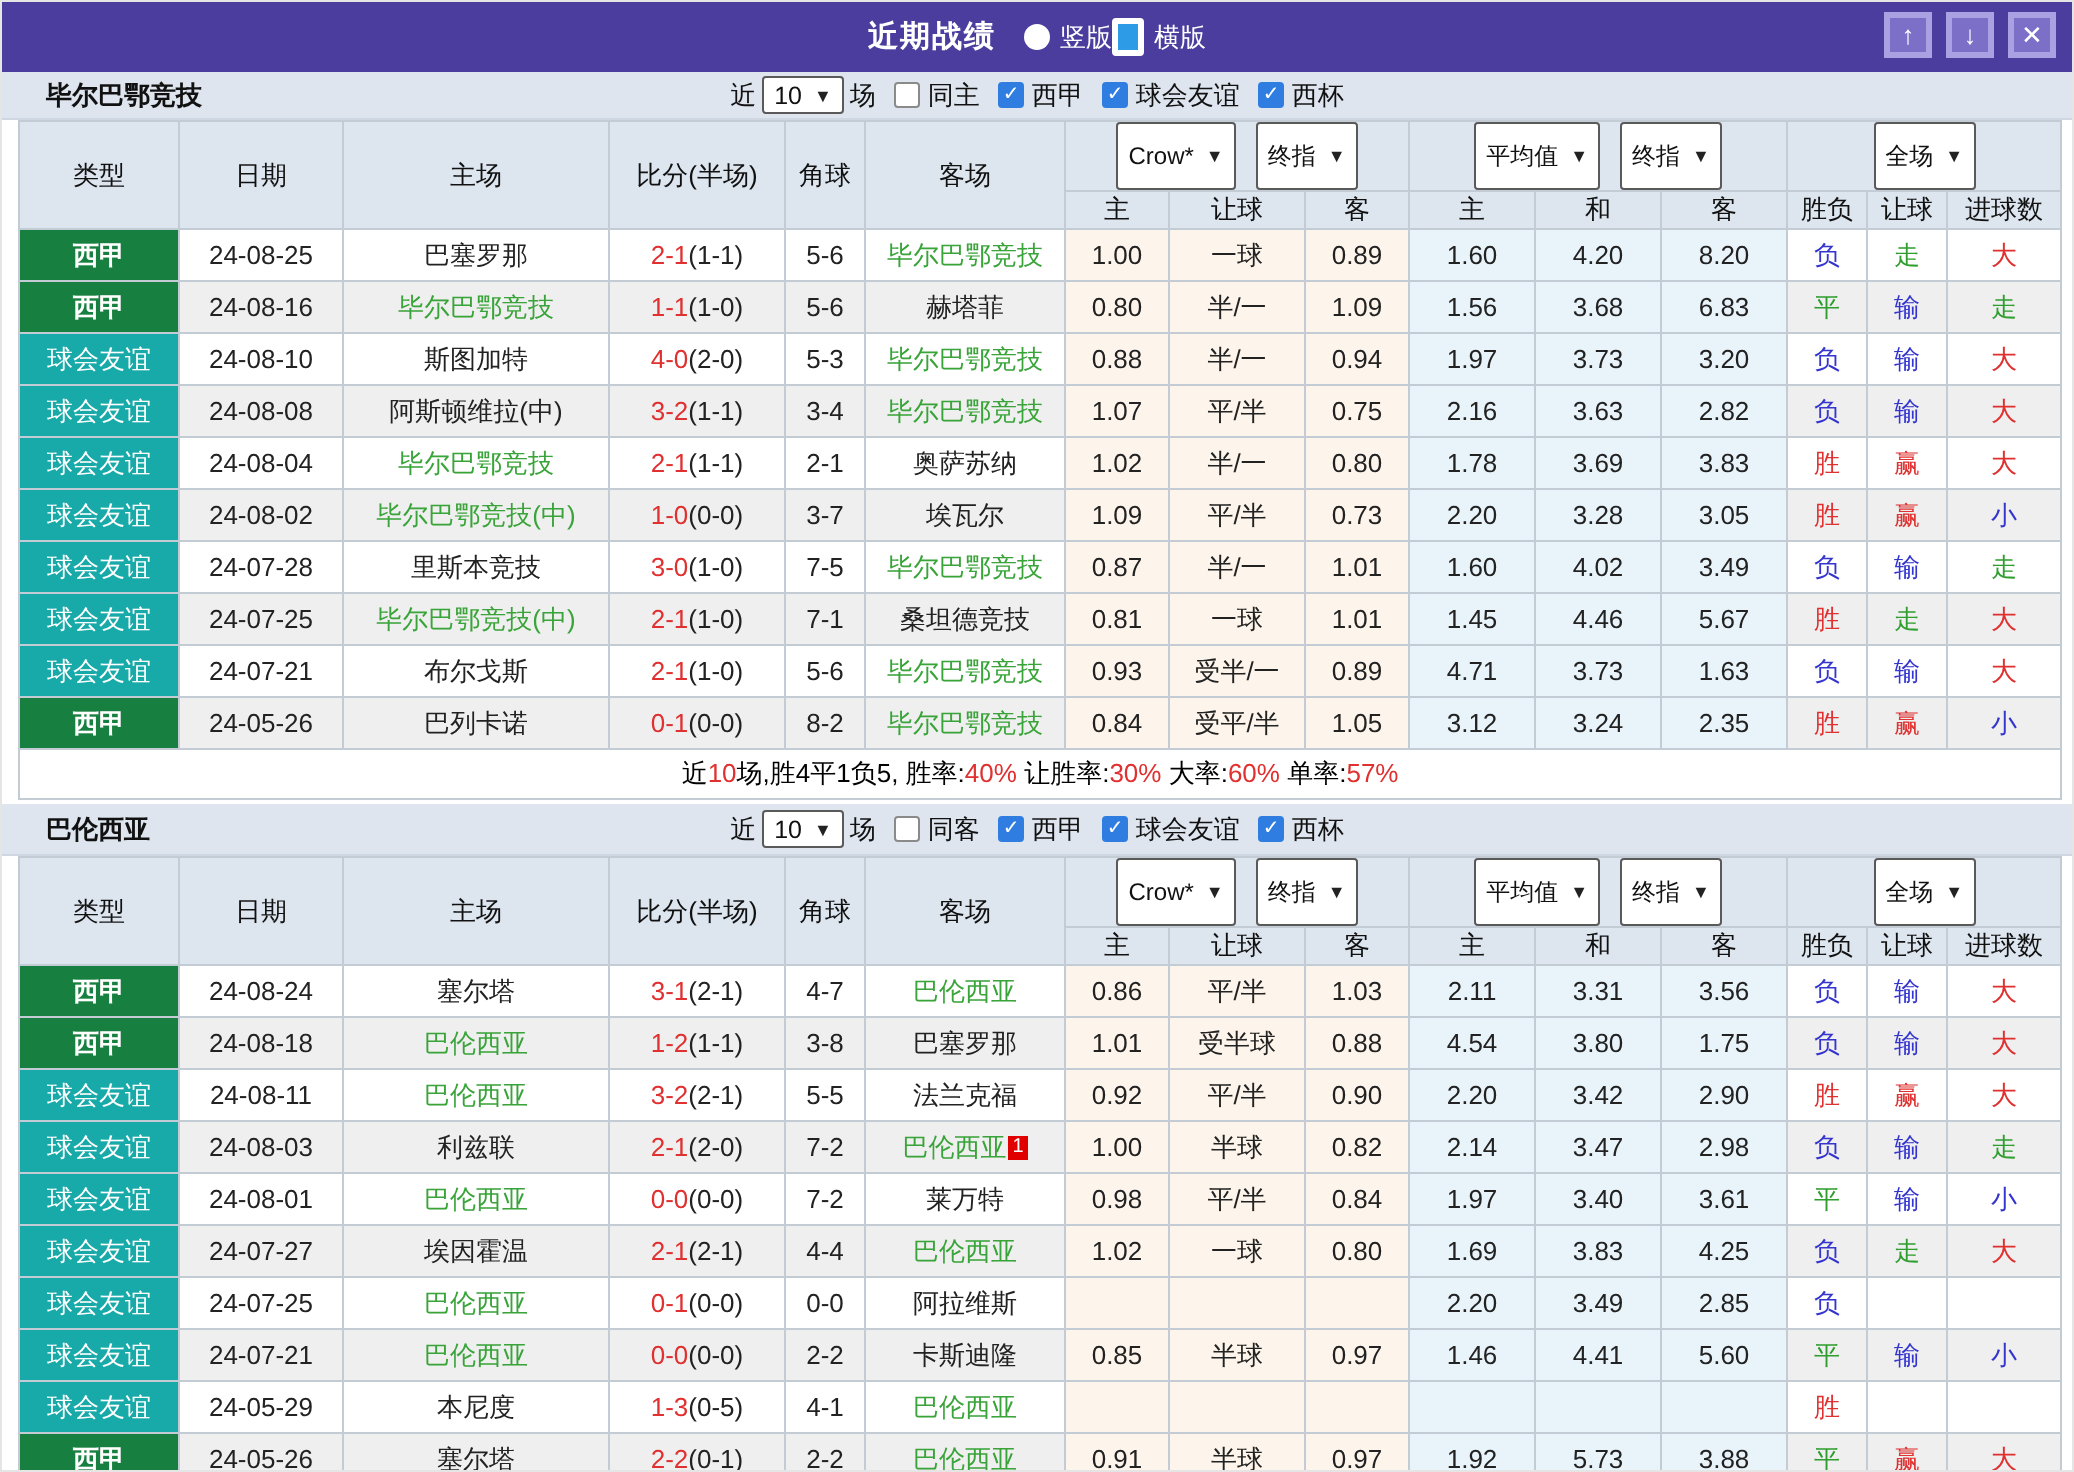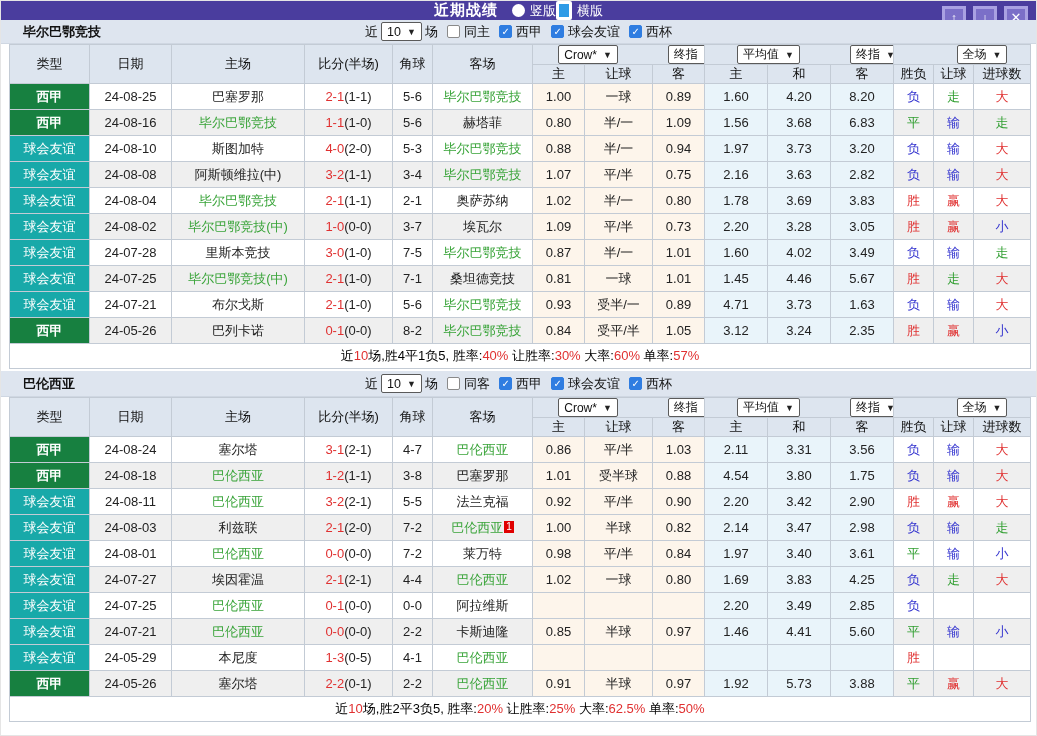--- a/index.html
+++ b/index.html
@@ -1,20 +1,20 @@
 <!DOCTYPE html>
 <html><head>
 <meta charset="utf-8">
 <style>
   * { margin:0; padding:0; box-sizing:border-box; }
   html,body { background:#fff; font-family:"Liberation Sans","DejaVu Sans",sans-serif; }
   .app { width:1037px; height:736px; background:#fff; position:relative; overflow:hidden; border:1px solid #e5e5e5; }
 
   
-  .titlebar { height:19px; background:#4a3d9e; display:flex; align-items:center; justify-content:center; position:relative; }
+  .titlebar { height:35px; background:#4a3d9e; display:flex; align-items:center; justify-content:center; position:relative; }
   .titlebar .title { color:#fff; font-weight:bold; font-size:15px; letter-spacing:1px; }
   .radio-group { display:flex; align-items:center; margin-left:14px; }
   .radio-item { display:flex; align-items:center; gap:5px; color:#fff; font-size:13px; cursor:pointer; }
   .radio-dot { width:13px; height:13px; border-radius:50%; background:#fff; display:inline-block; }
   .radio-dot.sel { background:#2e9be6; border:3.5px solid #fff; }
   .win-btns { position:absolute; right:8px; top:5px; display:flex; gap:7px; }
   .wbtn { width:24px; height:23px; background:#7b6fc8; border:3px solid #a9a1e2; color:#fff; font-size:13px; font-weight:bold; display:flex; align-items:center; justify-content:center; cursor:pointer; line-height:1; }
 
   
   .secbar { height:24px; background:#dee5ef; display:flex; align-items:center; position:relative; border-bottom:1px solid #cfd7e2; }
@@ -27,21 +27,21 @@
   .cb.on::after { content:"✓"; color:#fff; font-size:10px; font-weight:bold; position:absolute; left:1.5px; top:-0.5px; }
 
   
   table { border-collapse:collapse; table-layout:fixed; width:1021px; margin:0 8px; font-size:13px; }
   th, td { border:1px solid #c3cbd5; text-align:center; overflow:hidden; white-space:nowrap; }
   thead th { background:#dde5ef; font-weight:normal; color:#111; }
   thead tr.ddrow th { height:20px; border-bottom:none; }
   thead tr.subrow th { height:18px; font-size:13px; }
   thead th.span2 { border-bottom:1px solid #c3cbd5; }
   .ddwrap { display:flex; justify-content:center; gap:10px; align-items:center; }
-  .sel.mini { height:19px; font-size:12px;margin-left:40px; }
+  .sel.mini { height:34px; font-size:12px; }
   tbody td { height:26px; color:#222; background:#fff; }
   tbody tr:nth-child(even) td { background:#efefef; }
   tbody td.cream, tbody tr:nth-child(even) td.cream { background:#fdf5eb; }
   tbody td.pblue, tbody tr:nth-child(even) td.pblue { background:#e9f4fa; }
   td.type-league { background:#178040 !important; color:#fff; font-weight:bold; }
   td.type-friendly { background:#18a9a9 !important; color:#fff; }
   .tgreen { color:#39a439; }
   .score-ft { color:#e03030; }
   .redcard { display:inline-block; background:#e00000; color:#fff; font-size:10px; line-height:12px; padding:0 2px; margin-left:1px; vertical-align:2px; }
   .r-r { color:#e03030; } .r-g { color:#2f9e2f; } .r-b { color:#3434cf; }

